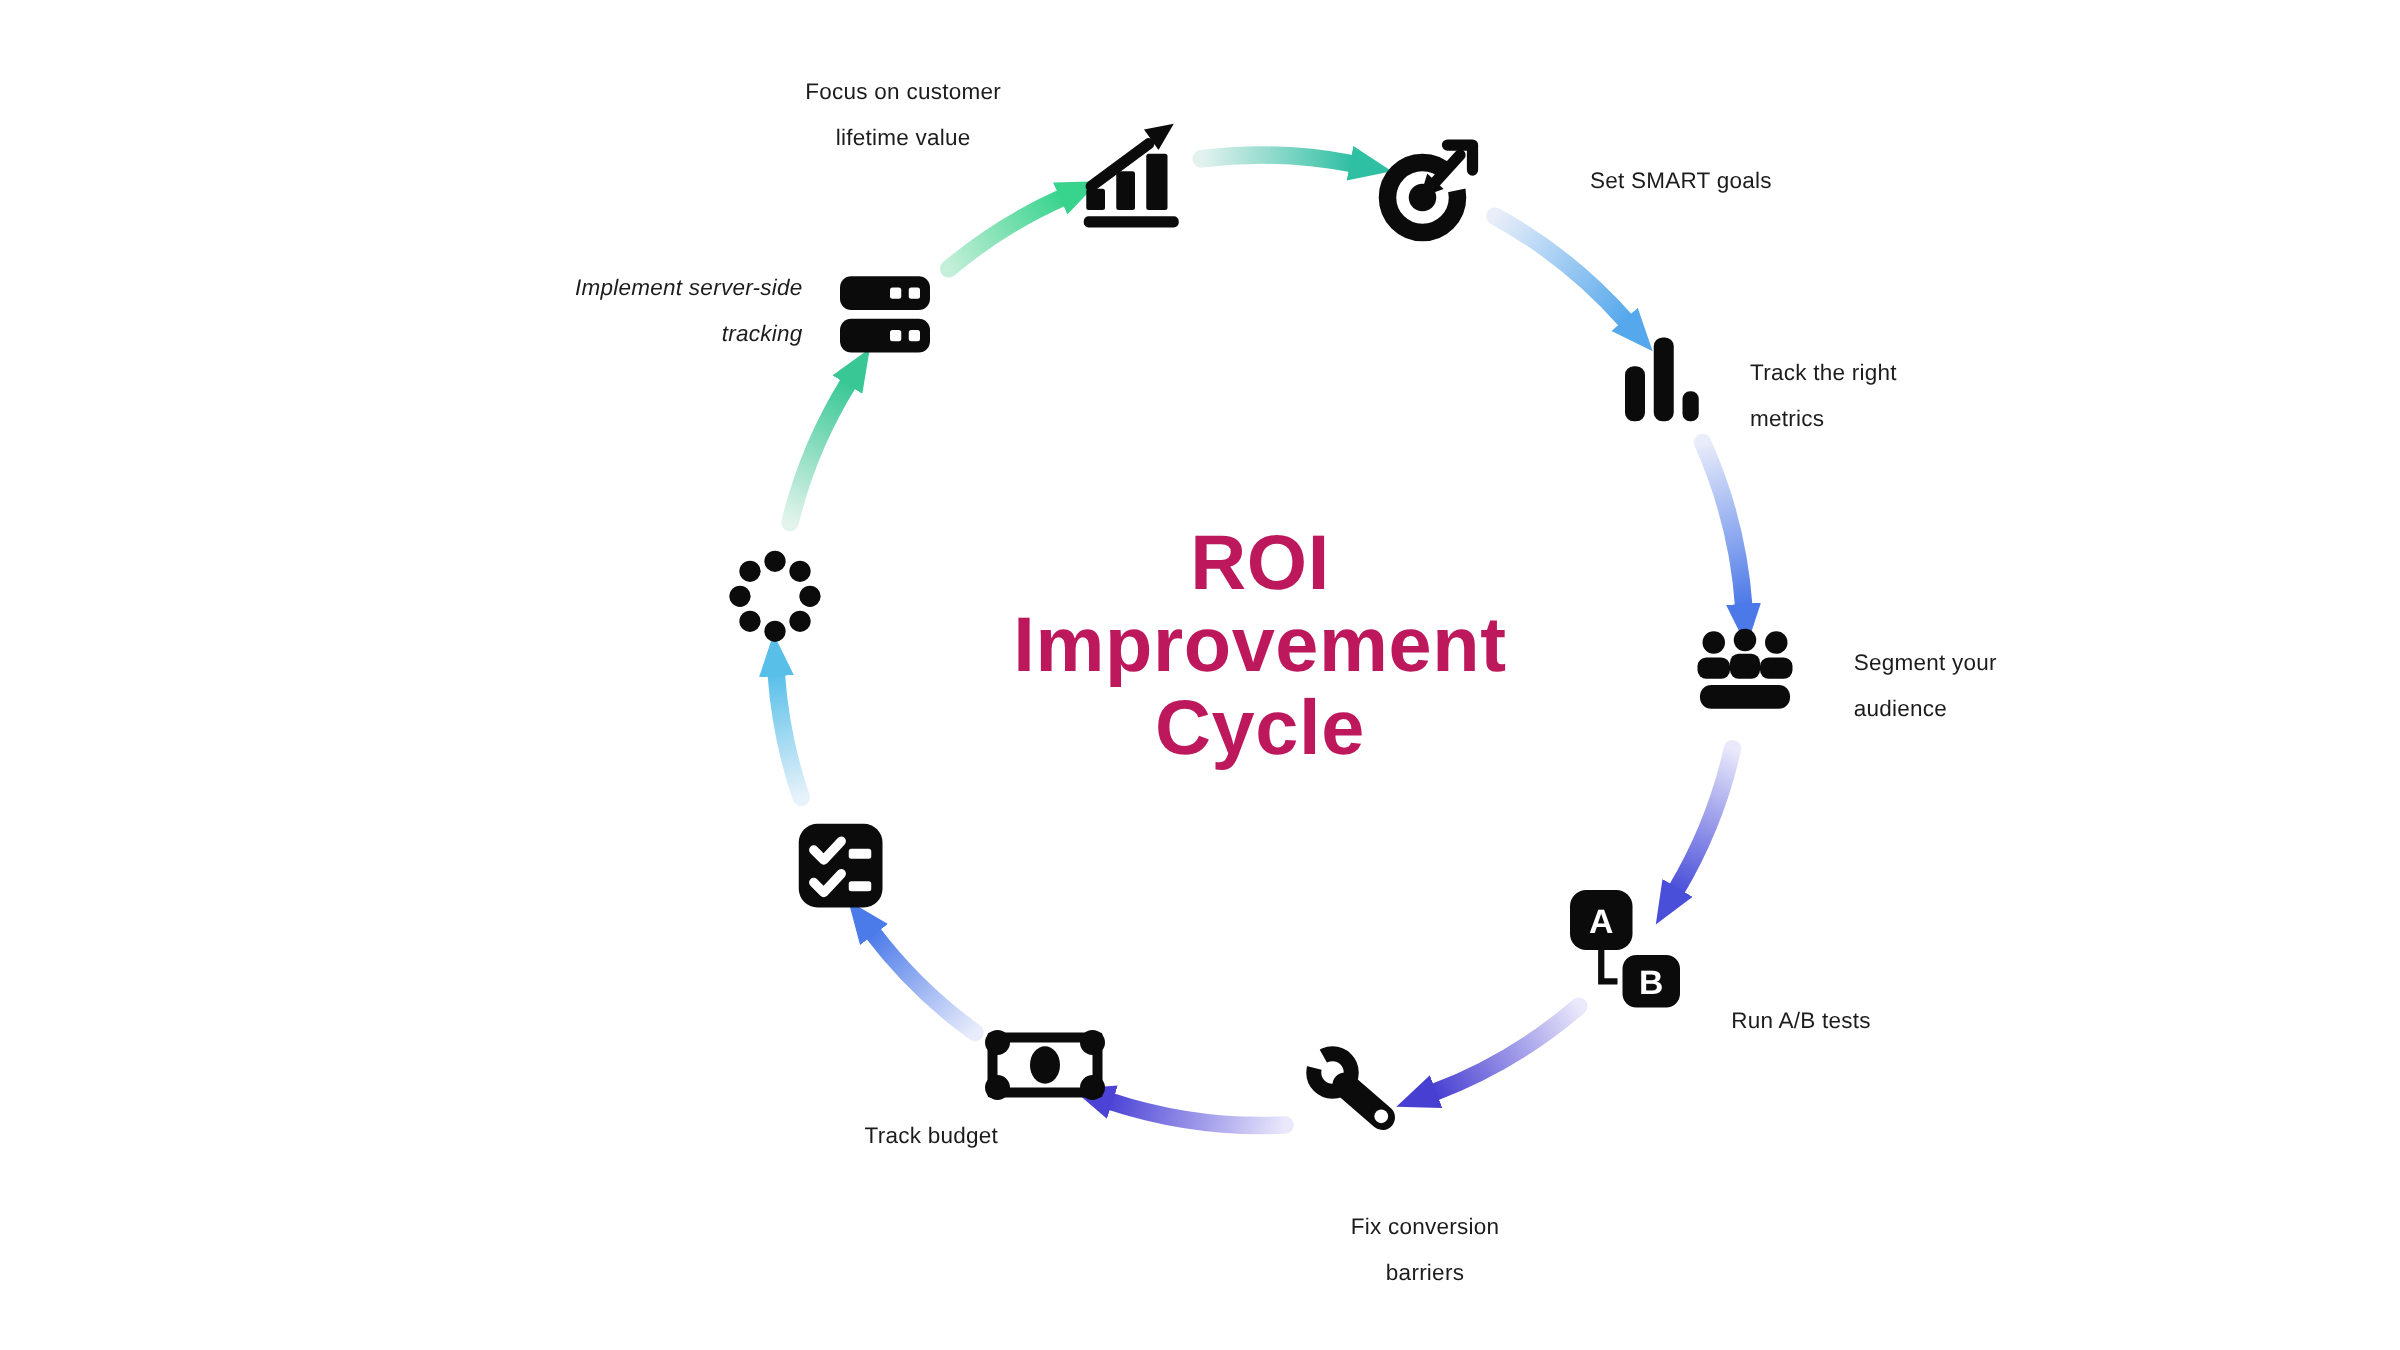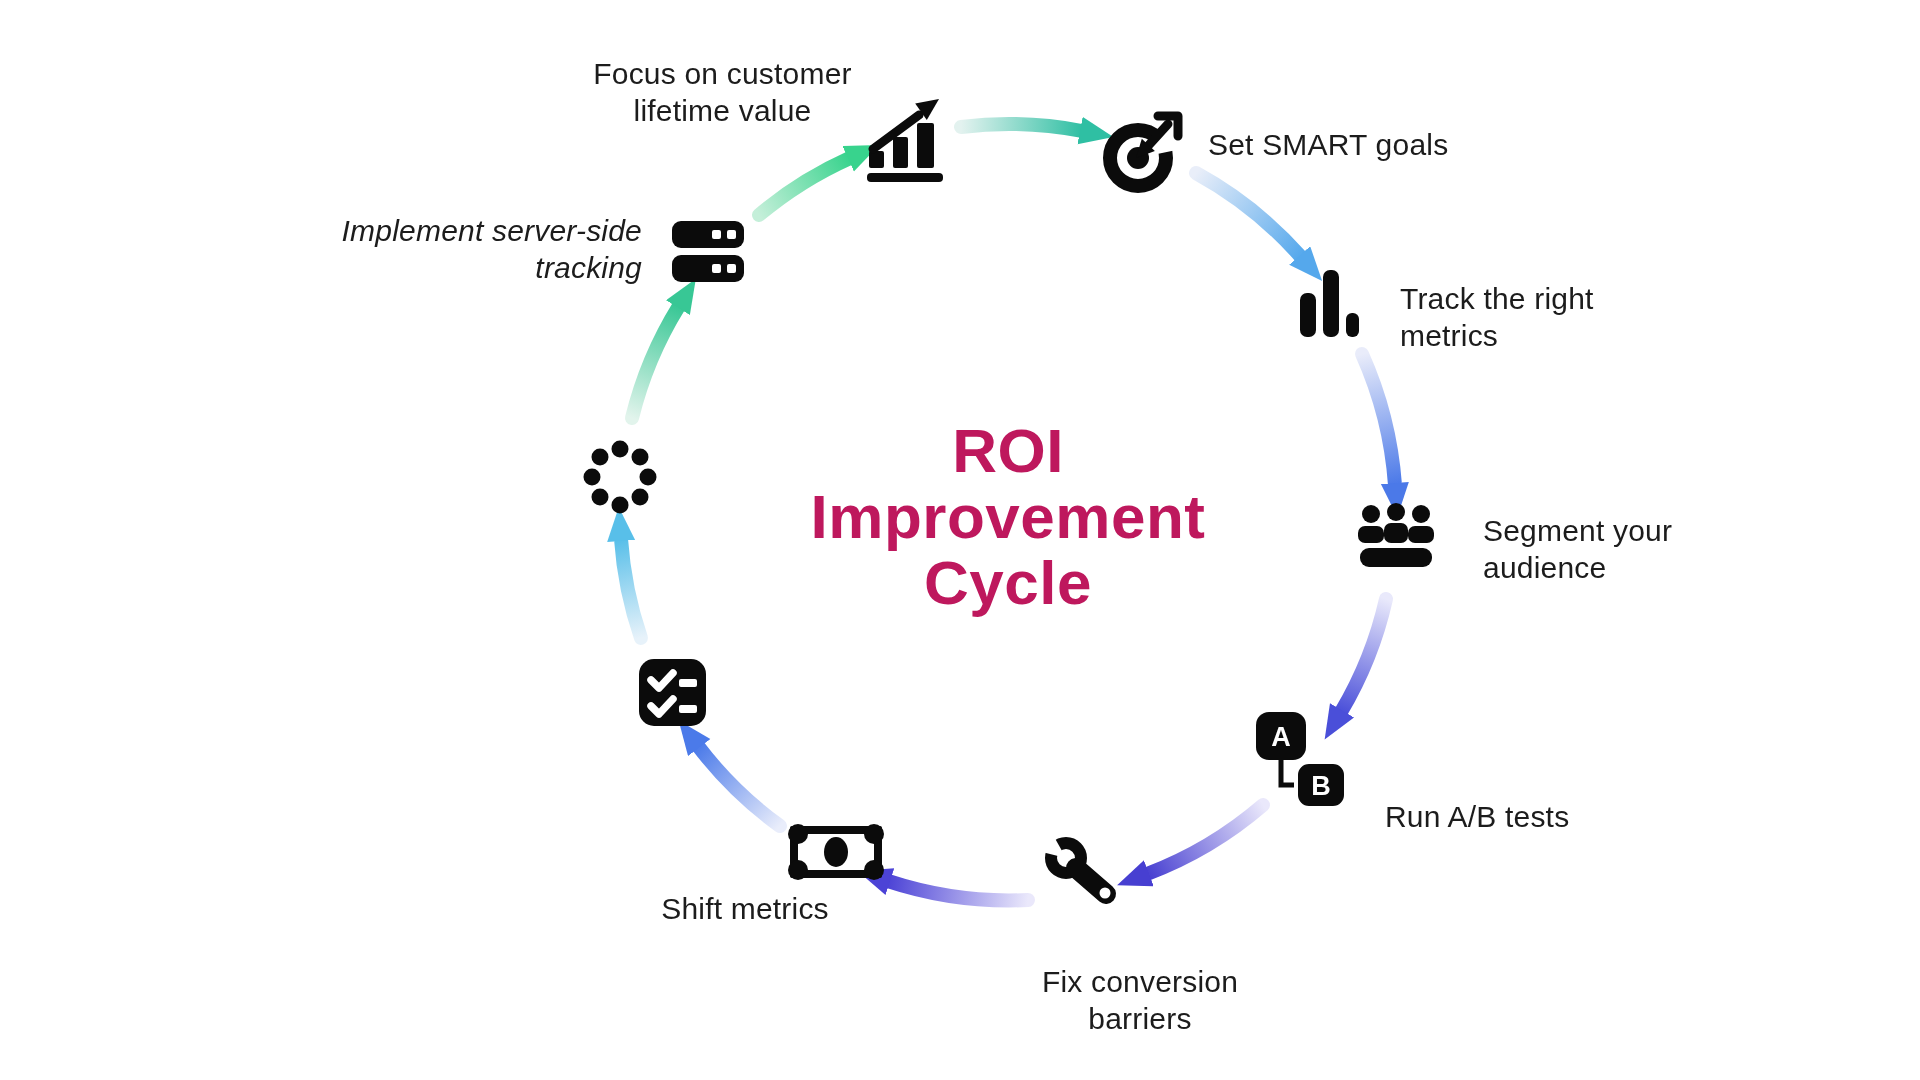--- a/index.html
+++ b/index.html
@@ -1,21 +1,21 @@
 <!DOCTYPE html>
 <html><head>
 <meta charset="utf-8">
 <style>
   html,body{margin:0;padding:0;background:#ffffff;}
   .canvas{position:relative;width:1920px;height:1080px;background:#ffffff;overflow:hidden;
           font-family:"Liberation Sans","DejaVu Sans",sans-serif;}
   .layer{position:absolute;left:0;top:0;}
   .arrow{fill:none;stroke-width:14;stroke-linecap:round;}
   .icon{fill:#0b0b0b;}
-  .label{position:absolute;font-size:30px;line-height:37px;color:#1c1c1c;font-weight:500;
+  .label{position:absolute;font-size:18px;line-height:37px;color:#1c1c1c;font-weight:500;
          white-space:pre-line;letter-spacing:.2px;}
   .title{position:absolute;left:708px;top:418px;width:600px;text-align:center;
          font-size:62px;line-height:66px;font-weight:800;color:#be185d;white-space:pre-line;
          letter-spacing:.5px;}
   .al{text-align:left;} .ar{text-align:right;} .ac{text-align:center;}
   .ab-letter{fill:#ffffff;font-family:"Liberation Sans","DejaVu Sans",sans-serif;
              font-weight:bold;font-size:27px;text-anchor:middle;}
 </style>
 </head>
 <body>
@@ -197,24 +197,24 @@
       <rect x="55" y="43" width="9" height="9" rx="2" fill="#ffffff"></rect>
     </g>
   </svg>
 
   <div class="title">ROI
 Improvement
 Cycle</div>
 
   <div class="label ac" style="left:555px;top:55px;width:335px;">Focus on customer
 lifetime value</div>
-  <div class="label al" style="left:1208px;top:126px;">Set SMART goals</div>
+  <div class="label al" style="left:1272px;top:126px;">Set SMART goals</div>
   <div class="label al" style="left:1400px;top:280px;">Track the right
 metrics</div>
   <div class="label al" style="left:1483px;top:512px;">Segment your
 audience</div>
   <div class="label al" style="left:1385px;top:798px;">Run A/B tests</div>
   <div class="label ac" style="left:990px;top:963px;width:300px;">Fix conversion
 barriers</div>
-  <div class="label ac" style="left:620px;top:890px;width:250px;">Shift metrics</div>
+  <div class="label ac" style="left:620px;top:890px;width:250px;">Track budget</div>
   <div class="label ar" style="left:290px;top:212px;width:352px;font-style:italic;">Implement server-side
 tracking</div>
 </div>
 
 </body></html>

